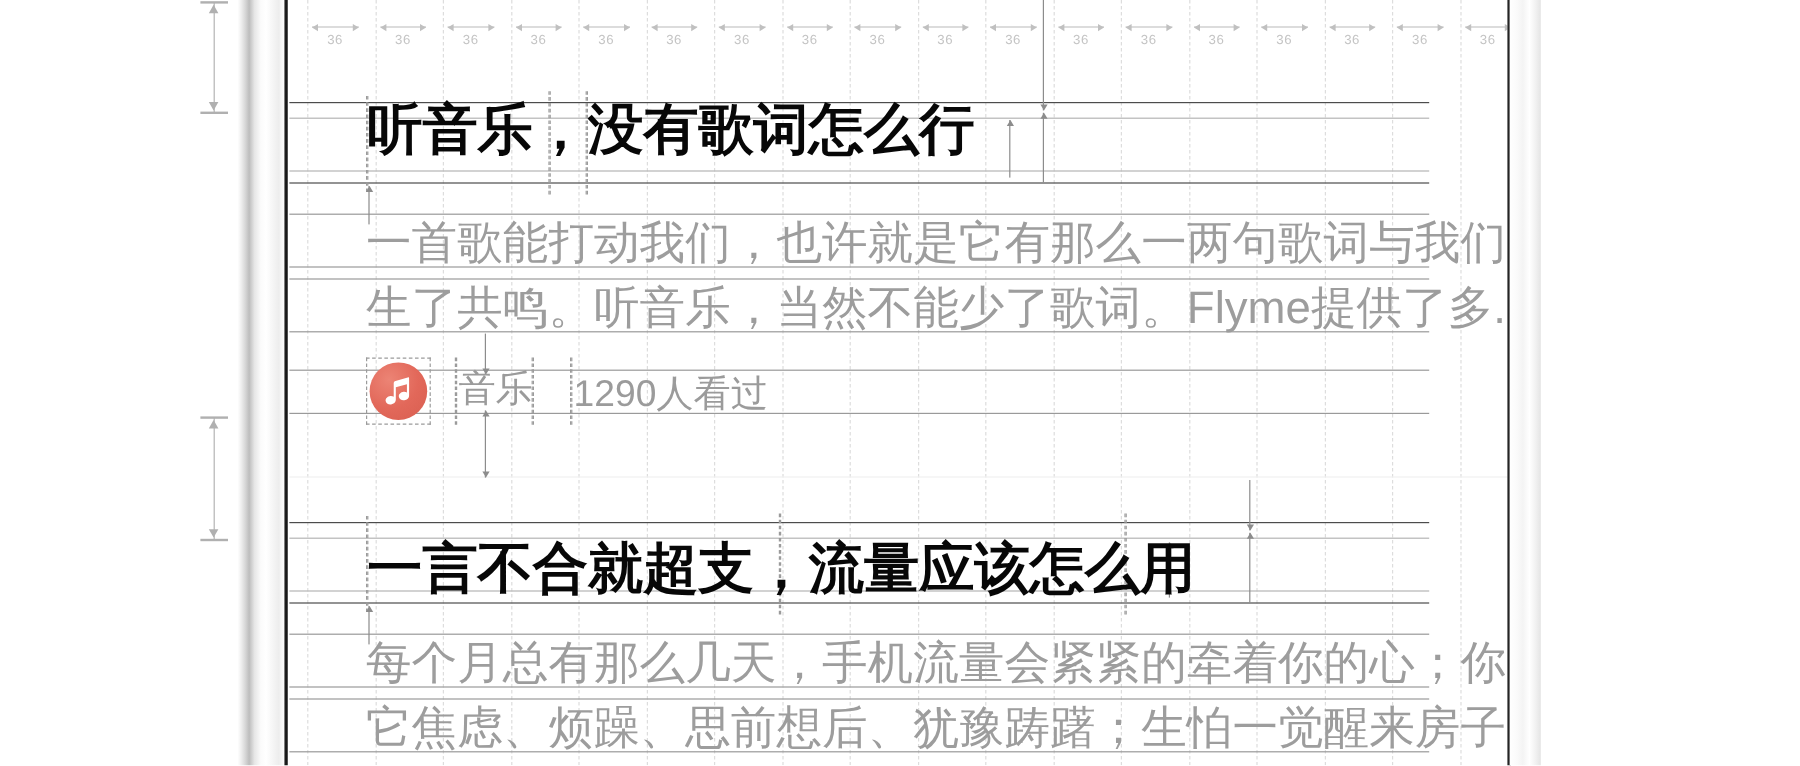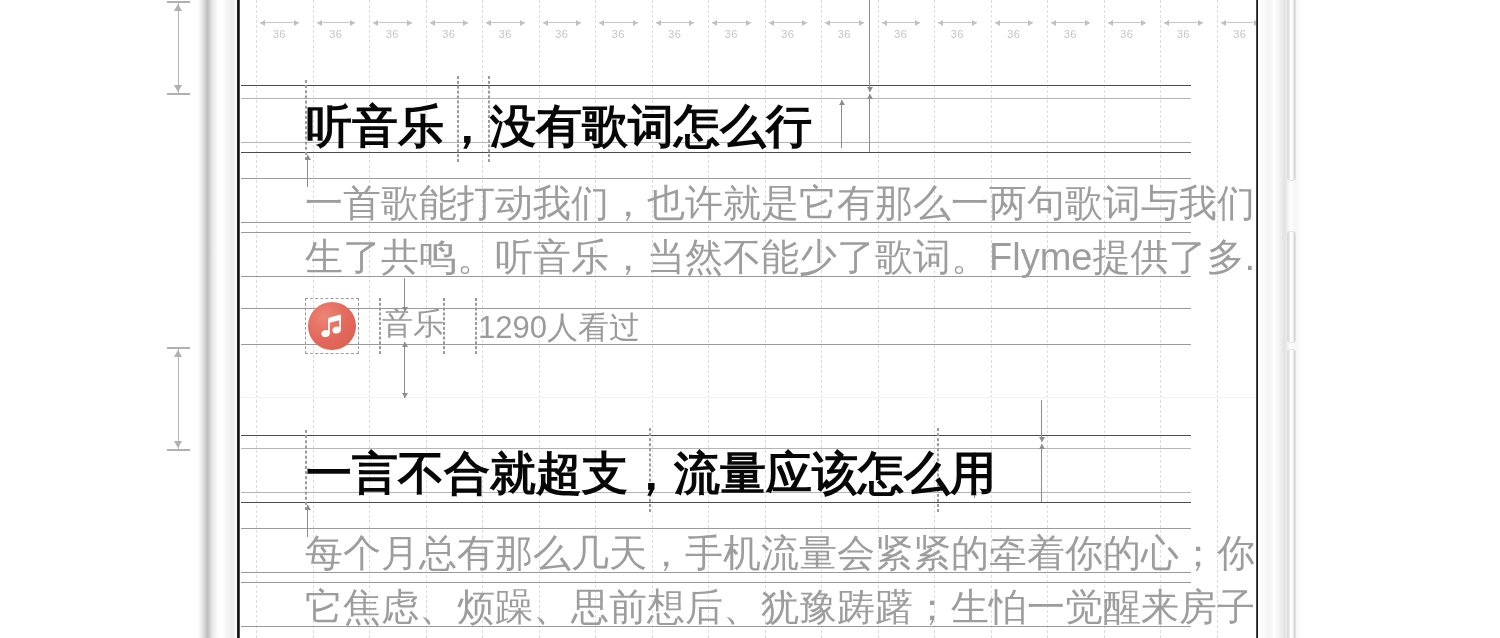--- a/index.html
+++ b/index.html
@@ -5,21 +5,21 @@
   * { box-sizing: border-box; margin: 0; padding: 0; }
   html, body {
     width: 1500px; height: 638px;
     overflow: hidden;
     background: #ffffff;
     font-family: "Liberation Sans", "DejaVu Sans", sans-serif;
   }
 
   #stage {
     position: relative;
-    width: 1500px;
+    width: 1284px;
     height: 638px;
     background: #ffffff;
     overflow: hidden;
   }
 
   
   .phone-frame-left {
     position: absolute;
     top: -10px; bottom: -10px;
     left: 198px;
@@ -382,21 +382,21 @@
       <div class="vseg" style="left:628px; top:0px; height:92px;">
         <div class="arrowcap down" style="bottom:0; left:0;"></div>
       </div>
       <div class="vseg" style="left:628px; top:94px; height:58px;">
         <div class="arrowcap up" style="top:0; left:0;"></div>
       </div>
       <div class="vseg" style="left:600px; top:100px; height:48px;">
         <div class="arrowcap up" style="top:0; left:0;"></div>
       </div>
 
-      <h1 class="art-title" style="top:103px;">听音乐，没有歌词怎么行</h1>
+      <h1 class="art-title" style="top:84px;">听音乐，没有歌词怎么行</h1>
 
       <div class="hrule mid" style="top:178px; width:950px;"></div>
       <div class="hrule mid" style="top:222px; width:950px;"></div>
       <div class="hrule mid" style="top:232px; width:950px;"></div>
       <div class="hrule mid" style="top:276px; width:950px;"></div>
 
       <div class="vseg" style="left:66px; top:155px; height:32px;">
         <div class="arrowcap up" style="top:0; left:0;"></div>
       </div>
 

